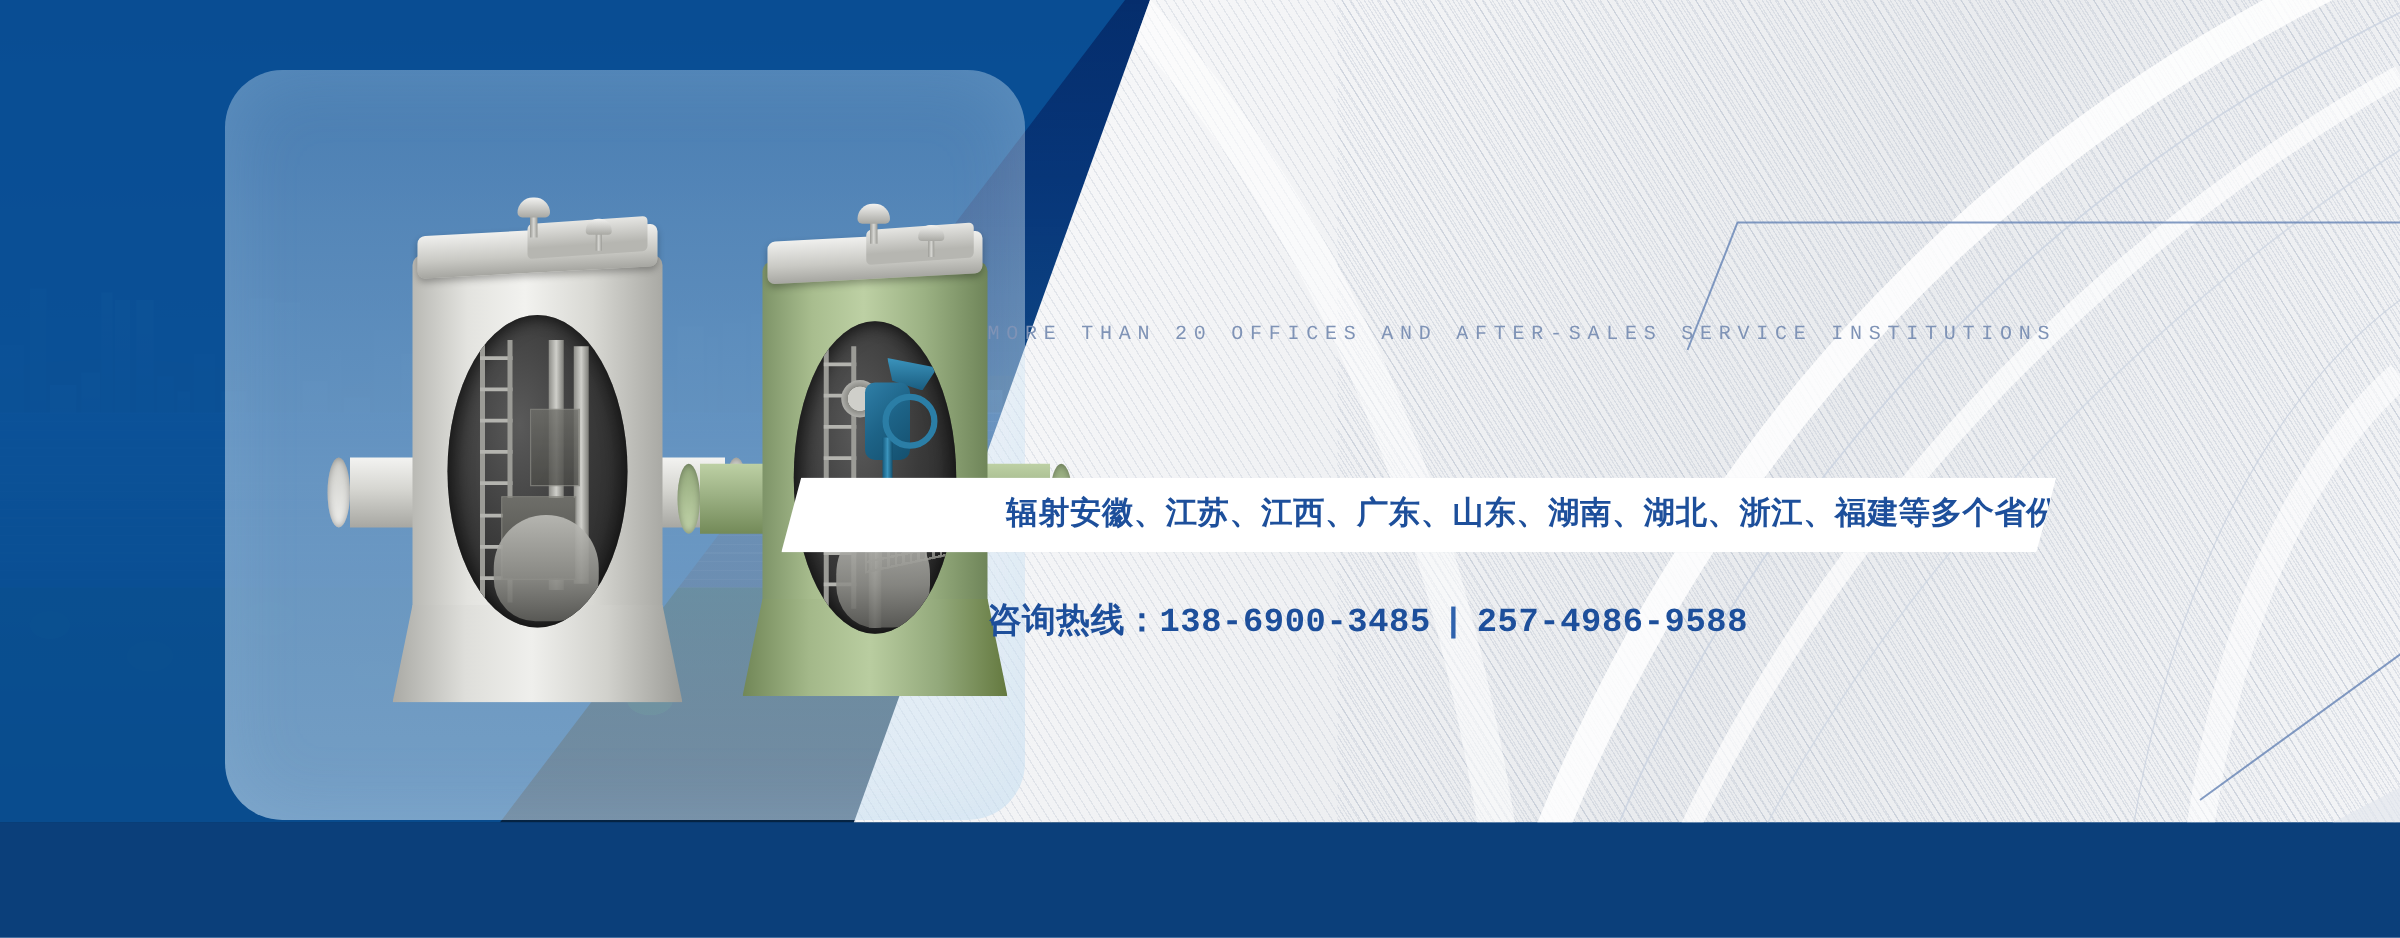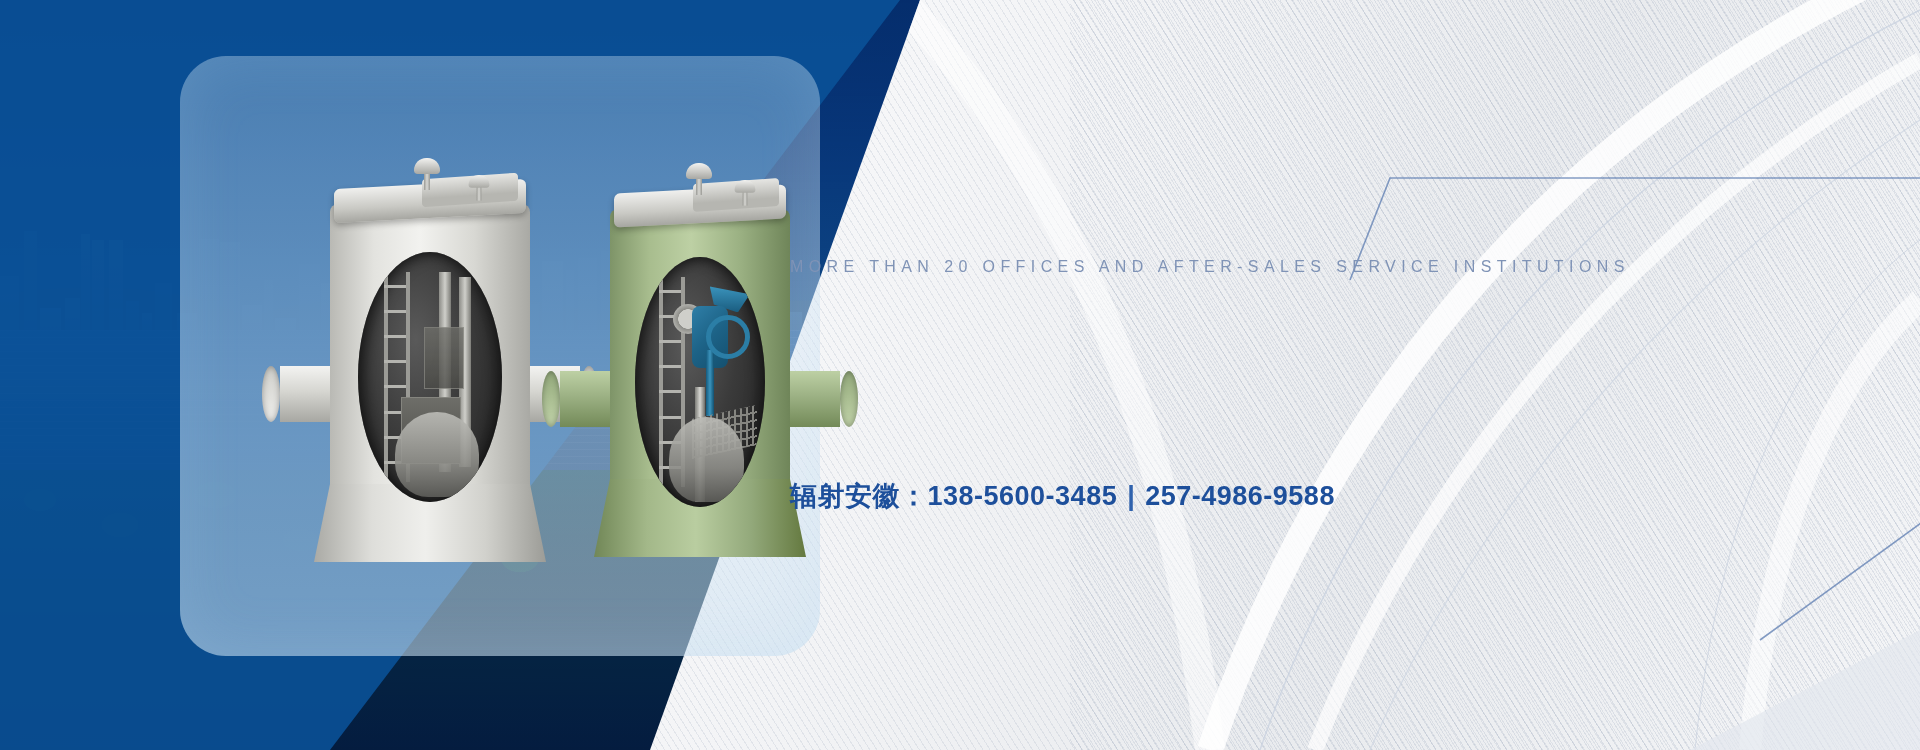--- a/index.html
+++ b/index.html
@@ -1,22 +1,23 @@
 <!DOCTYPE html>
 <html><head>
 <meta charset="utf-8">
 <style>
   html,body{margin:0;padding:0;background:#0b3f7a;}
   body{font-family:"Liberation Sans","DejaVu Sans",sans-serif;}
 
   .banner{
     position:relative;
-    width:1920px;height:750px;
+    width:1920px;height:658px;
     overflow:hidden;
     background:#0d4e8f;
+    font-family:Liberation Mono, monospace;
   }
 
   
   .scene{
     position:absolute;left:0;top:0;width:1000px;height:750px;
     overflow:hidden;
   }
   
   .sky{
     position:absolute;left:0;top:0;width:1000px;height:320px;
@@ -410,19 +411,22 @@
       <div class="vent v1"></div>
       <div class="vent v2"></div>
     </div>
   </div>
 
   <div class="content">
 
     <div class="eyebrow">MORE THAN 20 OFFICES AND AFTER-SALES SERVICE INSTITUTIONS</div>
 
 
+    <div class="subbar">
+      <span>辐射安徽、江苏、江西、广东、山东、湖南、湖北、浙江、福建等多个省份</span>
+    </div>
 
     <div class="hotline">
-      <span>辐射安徽：</span><span>138-5600-3485</span><span class="sep">|</span><span>257-4986-9588</span>
+      <span>咨询热线：</span><span>138-6900-3485</span><span class="sep">|</span><span>257-4986-9588</span>
     </div>
   </div>
 
 </div>
 
 </body></html>

